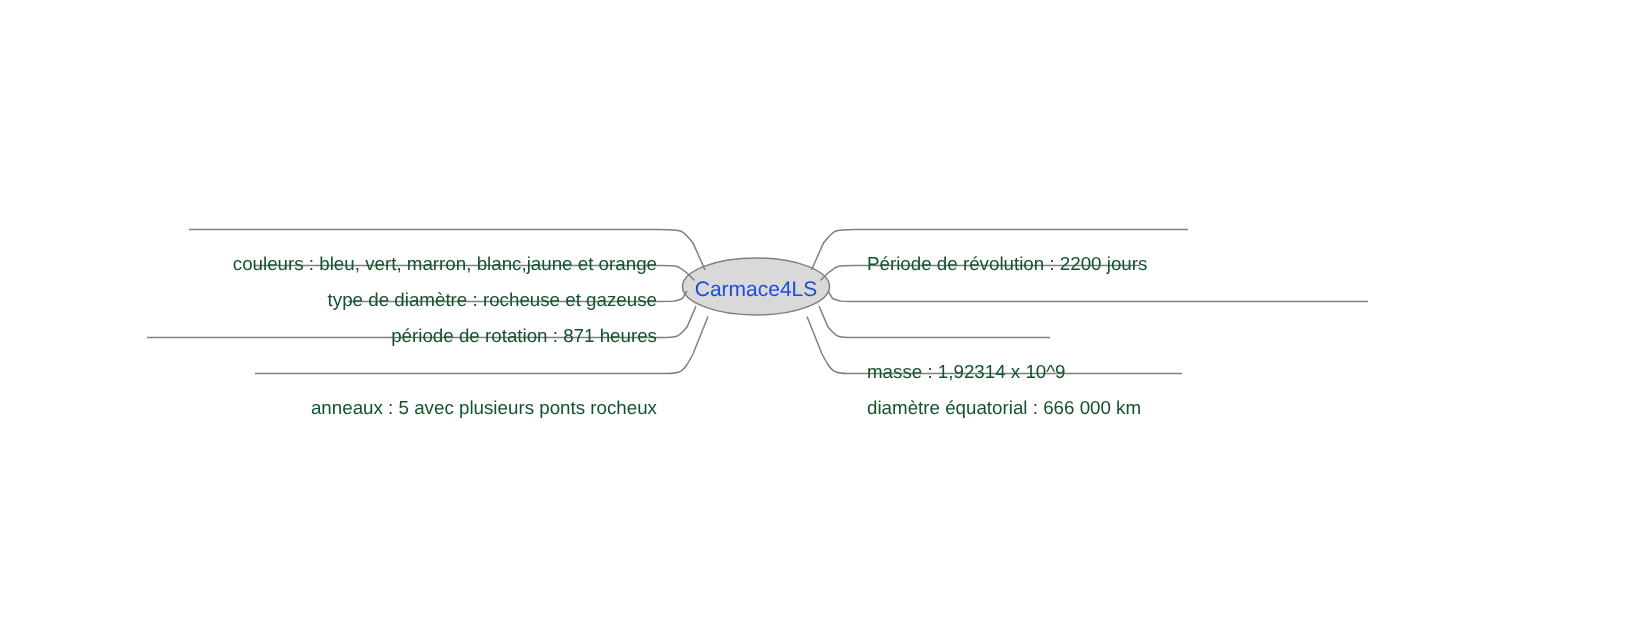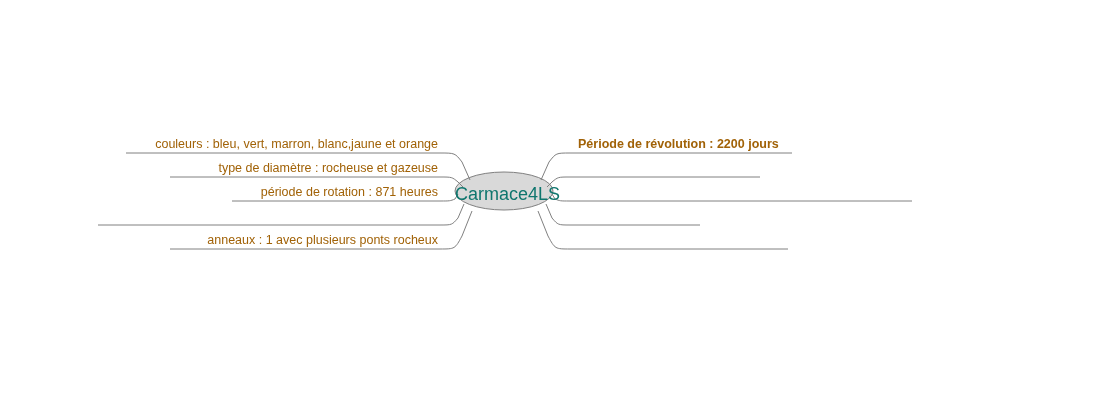--- a/index.html
+++ b/index.html
@@ -17,36 +17,37 @@
   #mindmap {
     position: absolute;
     left: 0;
     top: 0;
     width: 1100px;
     height: 411px;
   }
   .node-label {
     position: absolute;
     font-size: 12.5px;
-    color: #a16207;
+    color: #14532d;
     white-space: nowrap;
     line-height: 1;
+    margin-top: 32px;
   }
   .left-label {
     text-align: right;
   }
   .right-label {
     text-align: left;
   }
   .center-label {
     position: absolute;
-    font-size: 18px;
-    color: #0f766e;
+    font-size: 14px;
+    color: #1d4ed8;
     white-space: nowrap;
-    text-align: left;
+    text-align: center;
     line-height: 1;
   }
   svg { display: block; }
 </style>
 </head>
 <body>
 
 <div id="mindmap">
 
   <svg width="1100" height="411" viewBox="0 0 1100 411">
@@ -68,17 +69,19 @@
       <path d="M 700 225 L 570 225 C 558 225 558 225 552 218 L 546 204"></path>
       <path d="M 788 249 L 570 249 C 555 249 555 249 548 236 L 538 211"></path>
     </g>
   </svg>
 
   <div class="center-label" style="left:455px; top:185px; width:98px;">Carmace4LS</div>
 
   <div class="node-label left-label" style="left:126px; top:138px; width:312px;">couleurs : bleu, vert, marron, blanc,jaune et orange</div>
   <div class="node-label left-label" style="left:170px; top:162px; width:268px;">type de diamètre : rocheuse et gazeuse</div>
   <div class="node-label left-label" style="left:232px; top:186px; width:206px;">période de rotation : 871 heures</div>
-  <div class="node-label left-label" style="left:170px; top:234px; width:268px;">anneaux : 1 avec plusieurs ponts rocheux</div>
+  <div class="node-label left-label" style="left:170px; top:234px; width:268px;">anneaux : 5 avec plusieurs ponts rocheux</div>
 
-  <div class="node-label right-label" style="left:578px; top:138px; width:340px;font-weight:bold;">Période de révolution : 2200 jours</div>
+  <div class="node-label right-label" style="left:578px; top:138px; width:340px;">Période de révolution : 2200 jours</div>
+  <div class="node-label right-label" style="left:578px; top:210px; width:340px;">masse : 1,92314 x 10^9</div>
+  <div class="node-label right-label" style="left:578px; top:234px; width:340px;">diamètre équatorial : 666 000 km</div>
 
 </div>
 
 </body></html>

